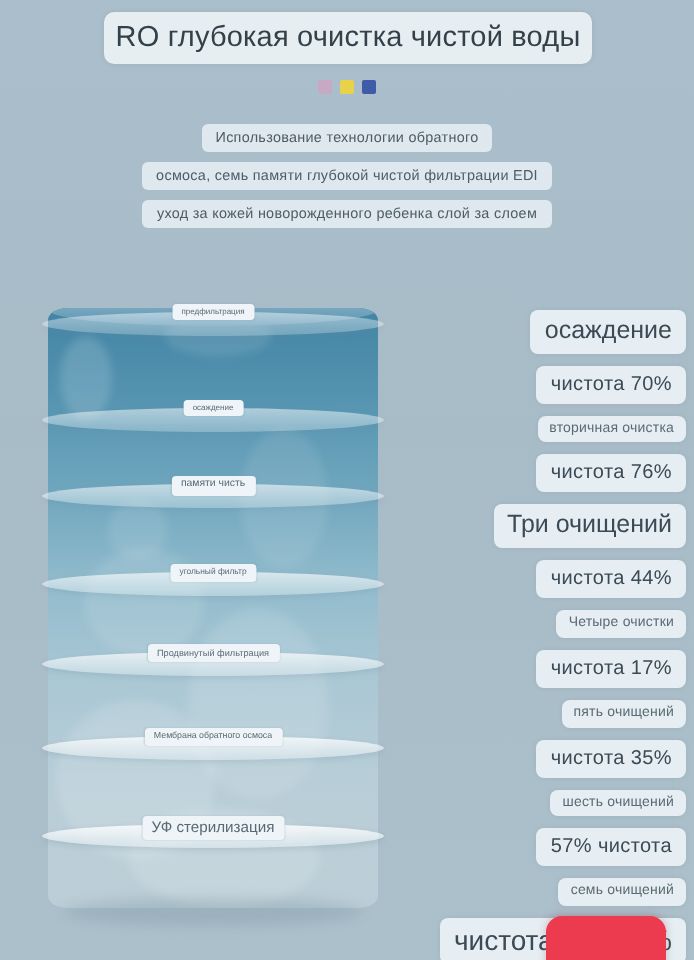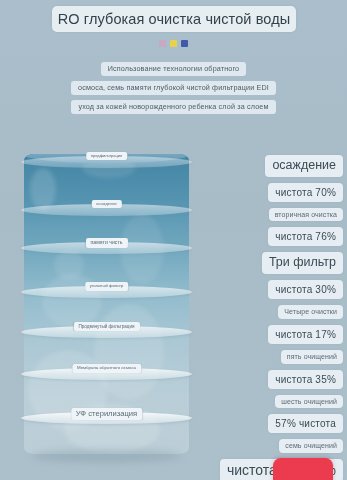--- a/index.html
+++ b/index.html
@@ -149,23 +149,23 @@
 
   <div class="right-col">
       <div class="chip stage-lg">осаждение</div>
       <div class="gap"></div>
       <div class="chip purity">чистота 70%</div>
       <div class="gap"></div>
       <div class="chip stage-sm">вторичная очистка</div>
       <div class="gap"></div>
       <div class="chip purity">чистота 76%</div>
       <div class="gap"></div>
-      <div class="chip stage-lg">Три фильтр</div>
+      <div class="chip stage-lg">Три очищений</div>
       <div class="gap"></div>
-      <div class="chip purity">чистота 30%</div>
+      <div class="chip purity">чистота 44%</div>
       <div class="gap"></div>
       <div class="chip stage-sm">Четыре очистки</div>
       <div class="gap"></div>
       <div class="chip purity">чистота 17%</div>
       <div class="gap"></div>
       <div class="chip stage-sm">пять очищений</div>
       <div class="gap"></div>
       <div class="chip purity">чистота 35%</div>
       <div class="gap"></div>
       <div class="chip stage-sm">шесть очищений</div>

